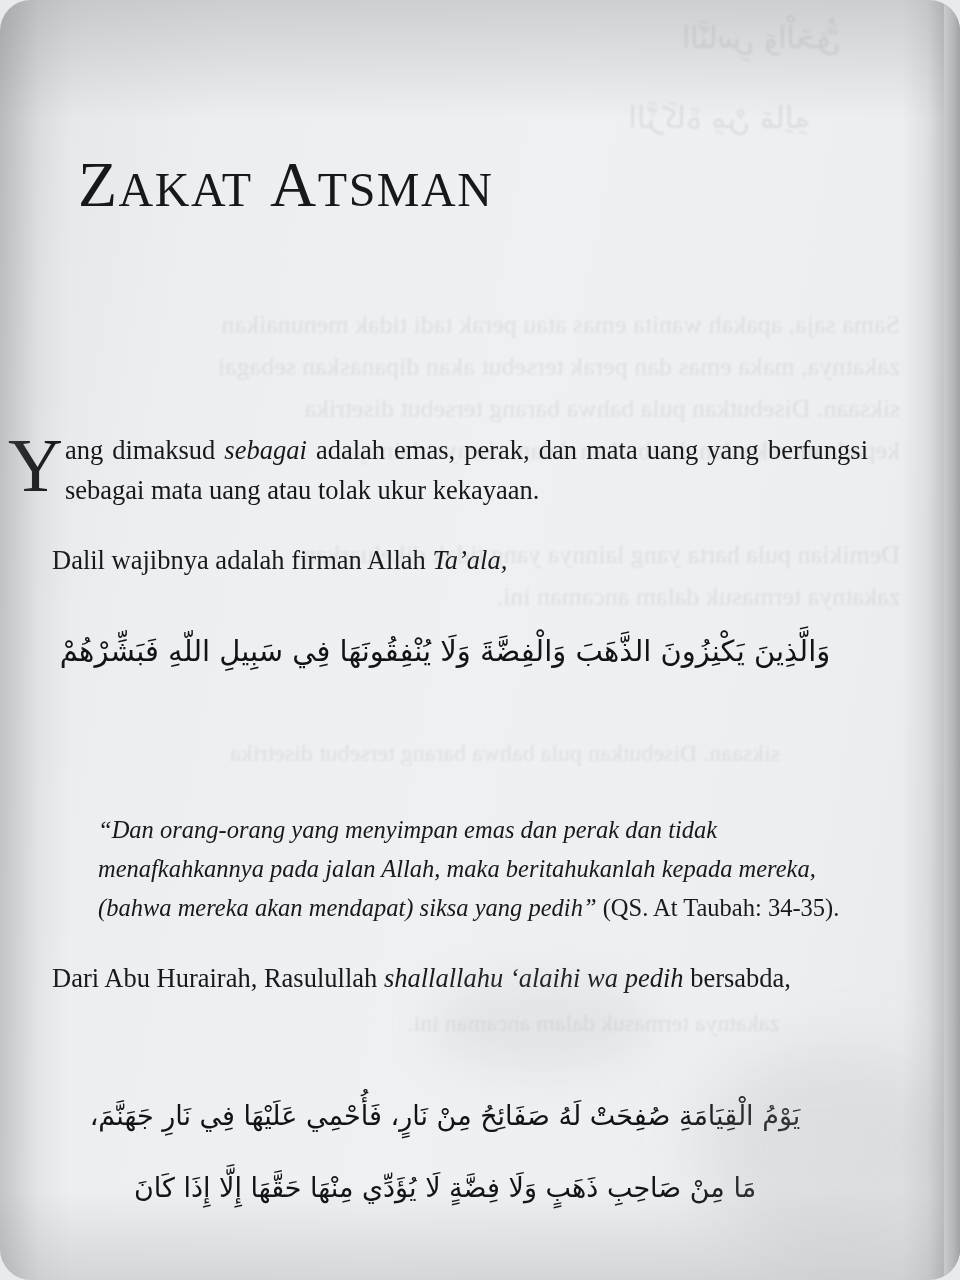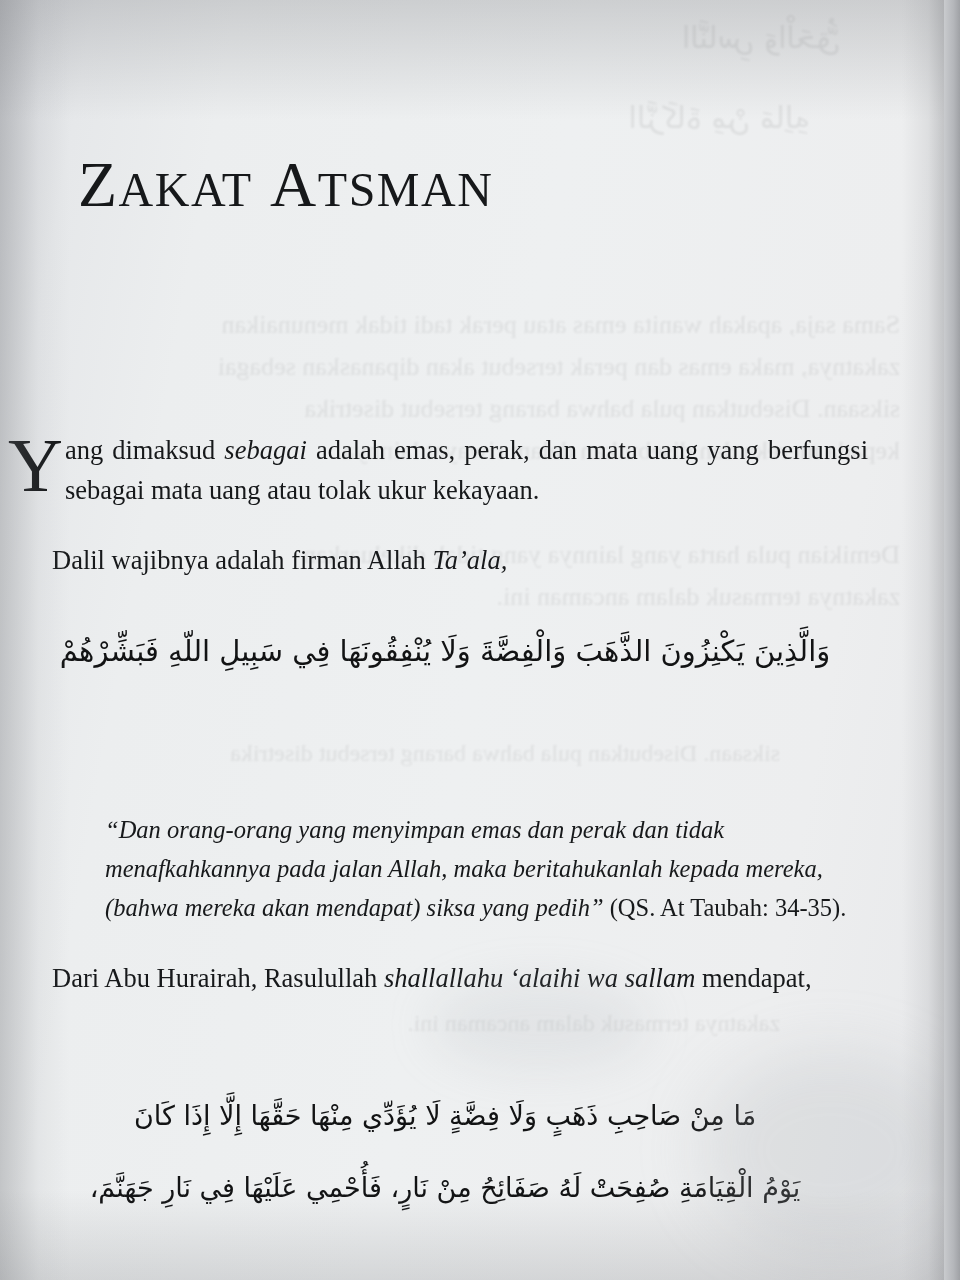--- a/index.html
+++ b/index.html
@@ -14,20 +14,21 @@
     overflow: hidden;
   }
 
   
   .photo {
     position: relative;
     width: 960px;
     height: 1280px;
     background: linear-gradient(100deg, #d8dade 0%, #e6e8ea 8%, #eceeef 20%, #eef0f1 50%, #edeeef 80%, #e7e8ea 100%);
     overflow: hidden;
+    border-radius: 31px;
   }
 
   
   .bleed {
     position: absolute;
     left: 0;
     top: 0;
     width: 960px;
     height: 1280px;
     opacity: 0.085;
@@ -159,21 +160,21 @@
   .arabic-2 {
     left: 20px;
     top: 1080px;
     width: 850px;
     font-size: 27px;
     line-height: 72px;
   }
 
   .translation {
     position: absolute;
-    left: 105px;
+    left: 98px;
     top: 810px;
     width: 760px;
     font-size: 24.5px;
     line-height: 39px;
     font-style: italic;
     color: #17191b;
   }
   .translation .upright {
     font-style: normal;
   }
@@ -221,25 +222,25 @@
     </div>
 
     <div class="para para-2"><span>Dalil wajibnya adalah firman Allah </span><span class="it">Ta’ala,</span></div>
 
     <div class="arabic arabic-1">
       <div>وَالَّذِينَ يَكْنِزُونَ الذَّهَبَ وَالْفِضَّةَ وَلَا يُنْفِقُونَهَا فِي سَبِيلِ اللّهِ فَبَشِّرْهُمْ</div>
     </div>
 
     <div class="translation"><span>“Dan orang-orang yang menyimpan emas dan perak dan tidak menafkahkannya pada jalan Allah, maka beritahukanlah kepada mereka, (bahwa mereka akan mendapat) siksa yang pedih”</span> <span class="upright">(QS. At Taubah: 34-35).</span></div>
 
-    <div class="para para-3"><span>Dari Abu Hurairah, Rasulullah </span><span class="it">shallallahu ‘alaihi wa sallam</span><span> mendapat,</span></div>
+    <div class="para para-3"><span>Dari Abu Hurairah, Rasulullah </span><span class="it">shallallahu ‘alaihi wa pedih</span><span> bersabda,</span></div>
 
     <div class="arabic arabic-2">
+      <div>يَوْمُ الْقِيَامَةِ صُفِحَتْ لَهُ صَفَائِحُ مِنْ نَارٍ، فَأُحْمِي عَلَيْهَا فِي نَارِ جَهَنَّمَ،</div>
       <div>مَا مِنْ صَاحِبِ ذَهَبٍ وَلَا فِضَّةٍ لَا يُؤَدِّي مِنْهَا حَقَّهَا إِلَّا إِذَا كَانَ</div>
-      <div>يَوْمُ الْقِيَامَةِ صُفِحَتْ لَهُ صَفَائِحُ مِنْ نَارٍ، فَأُحْمِي عَلَيْهَا فِي نَارِ جَهَنَّمَ،</div>
     </div>
 
   </div>
 
   <div class="blotch" style="left:430px; top:980px; width:220px; height:90px; background:rgba(180,182,186,0.18); filter:blur(22px);"></div>
   <div class="blotch" style="left:700px; top:1050px; width:260px; height:200px; background:rgba(170,172,176,0.22); filter:blur(30px);"></div>
 
   <div class="top-shadow"></div>
   <div class="bottom-shadow"></div>
   <div class="left-shadow"></div>

